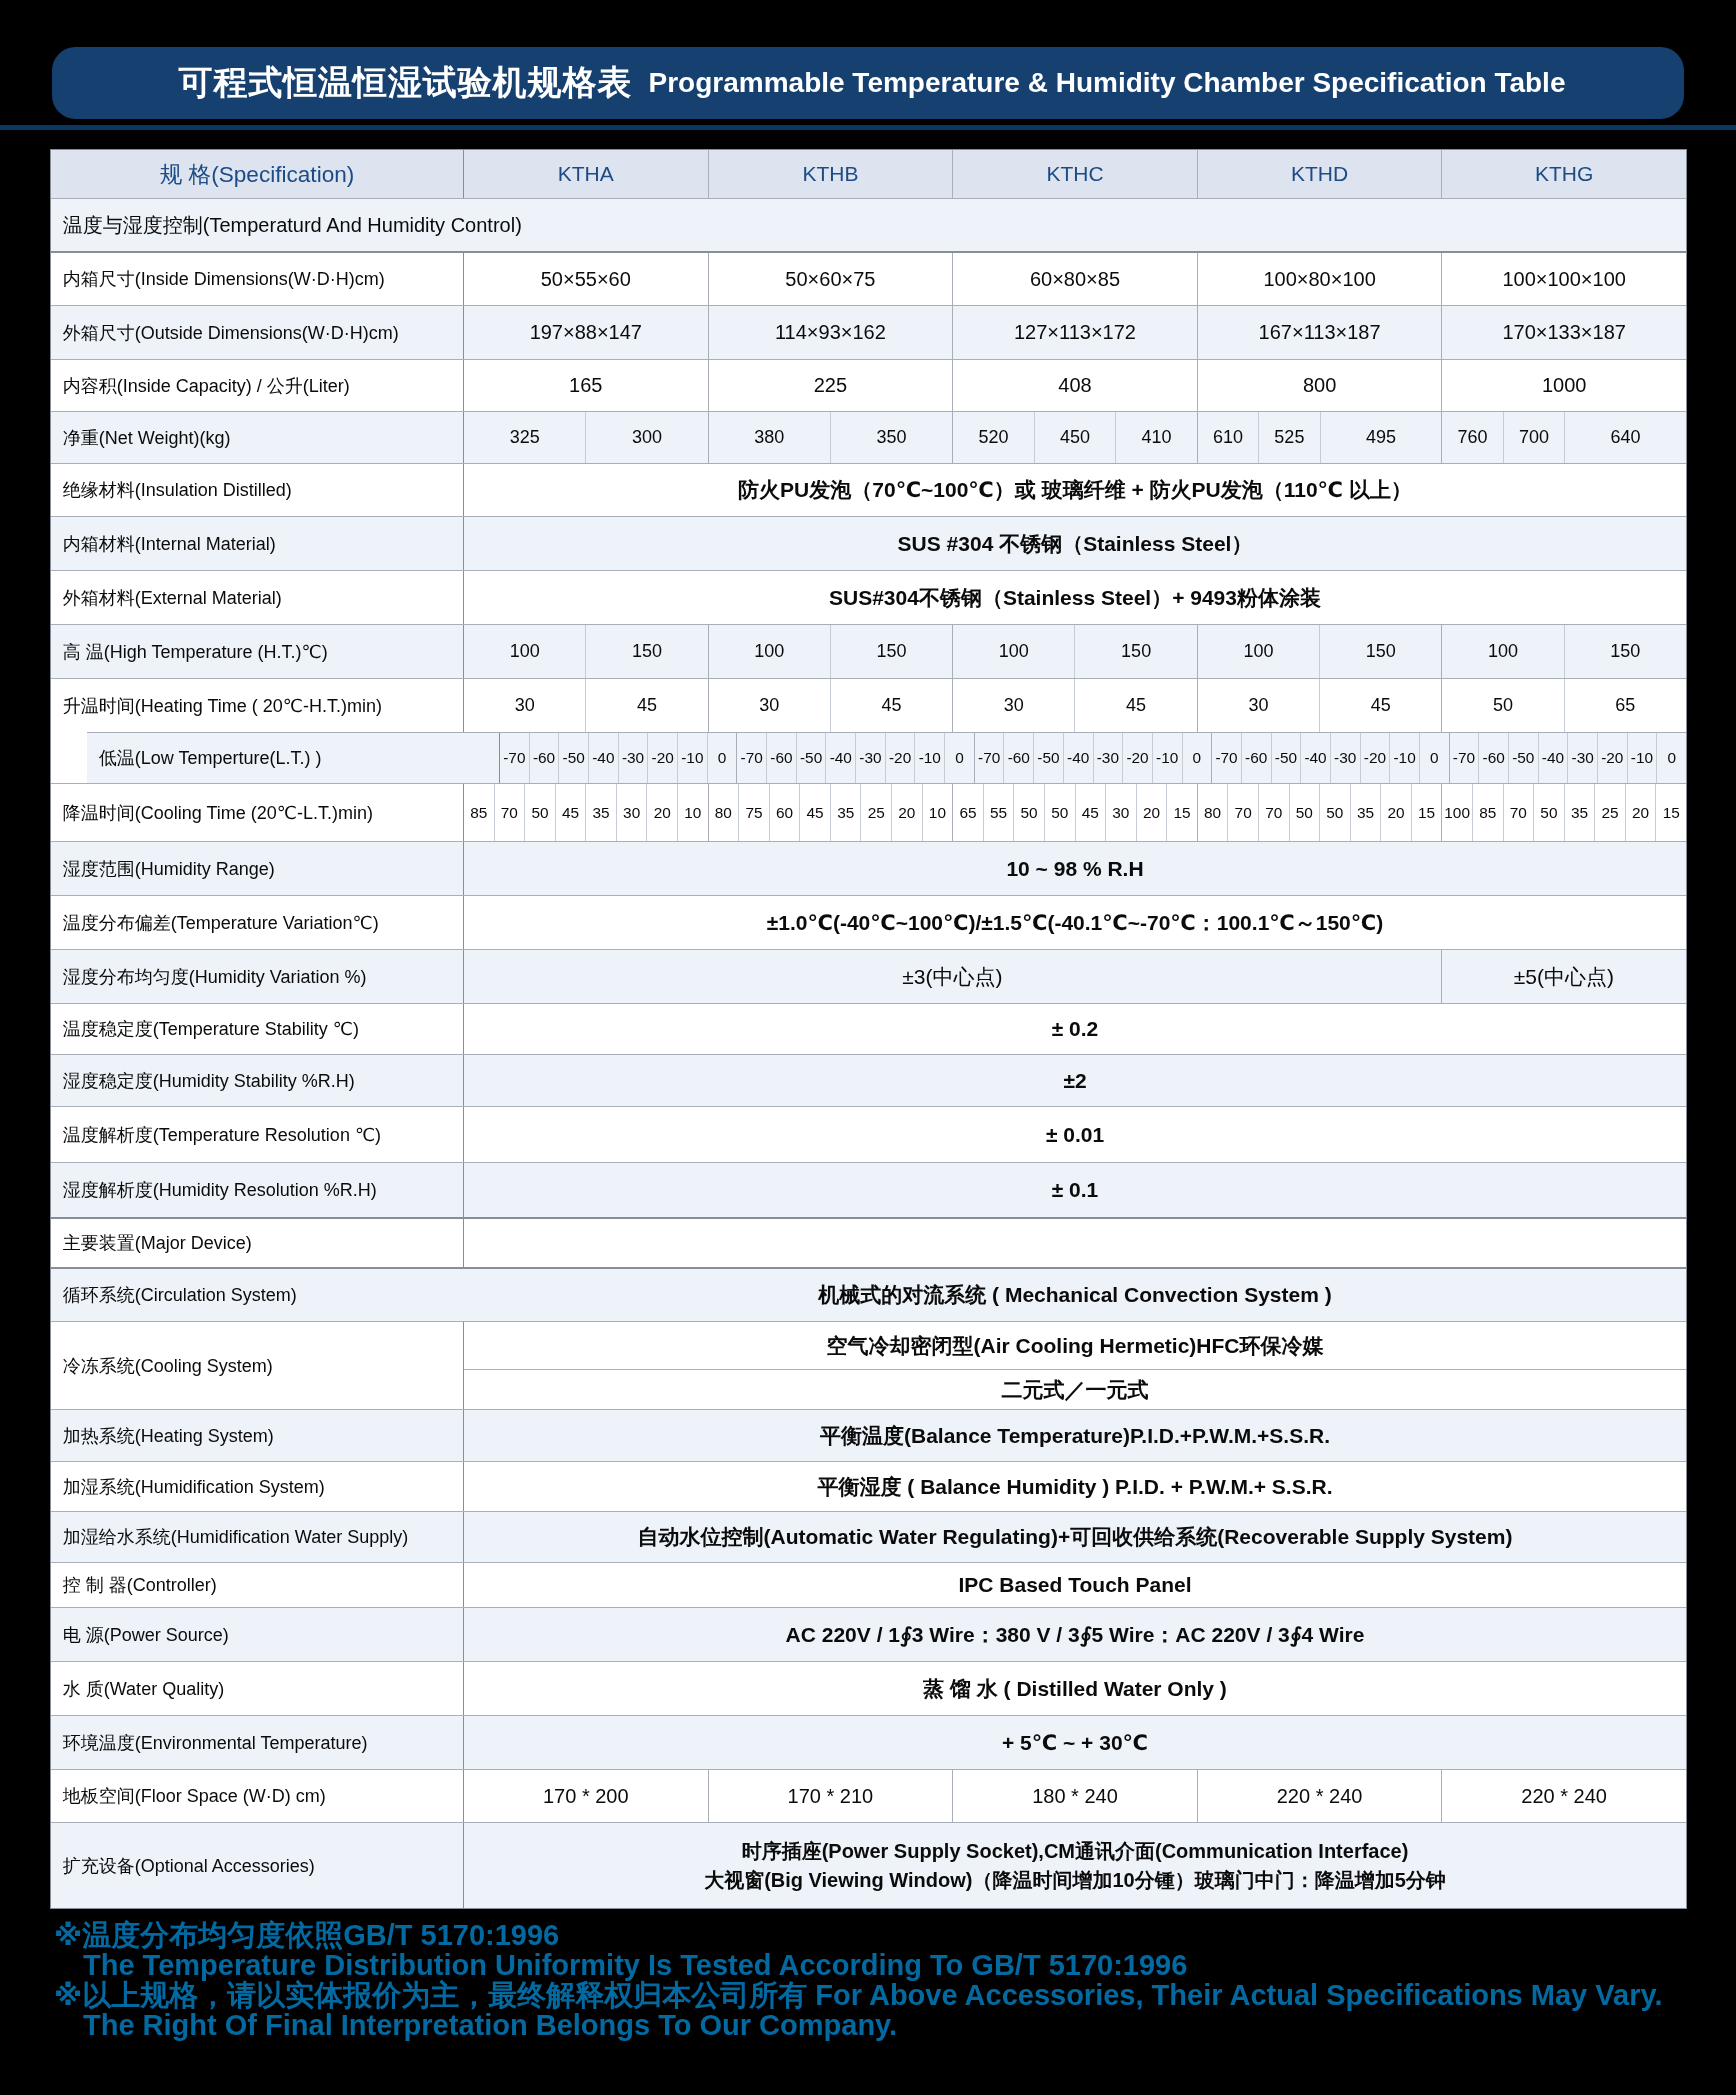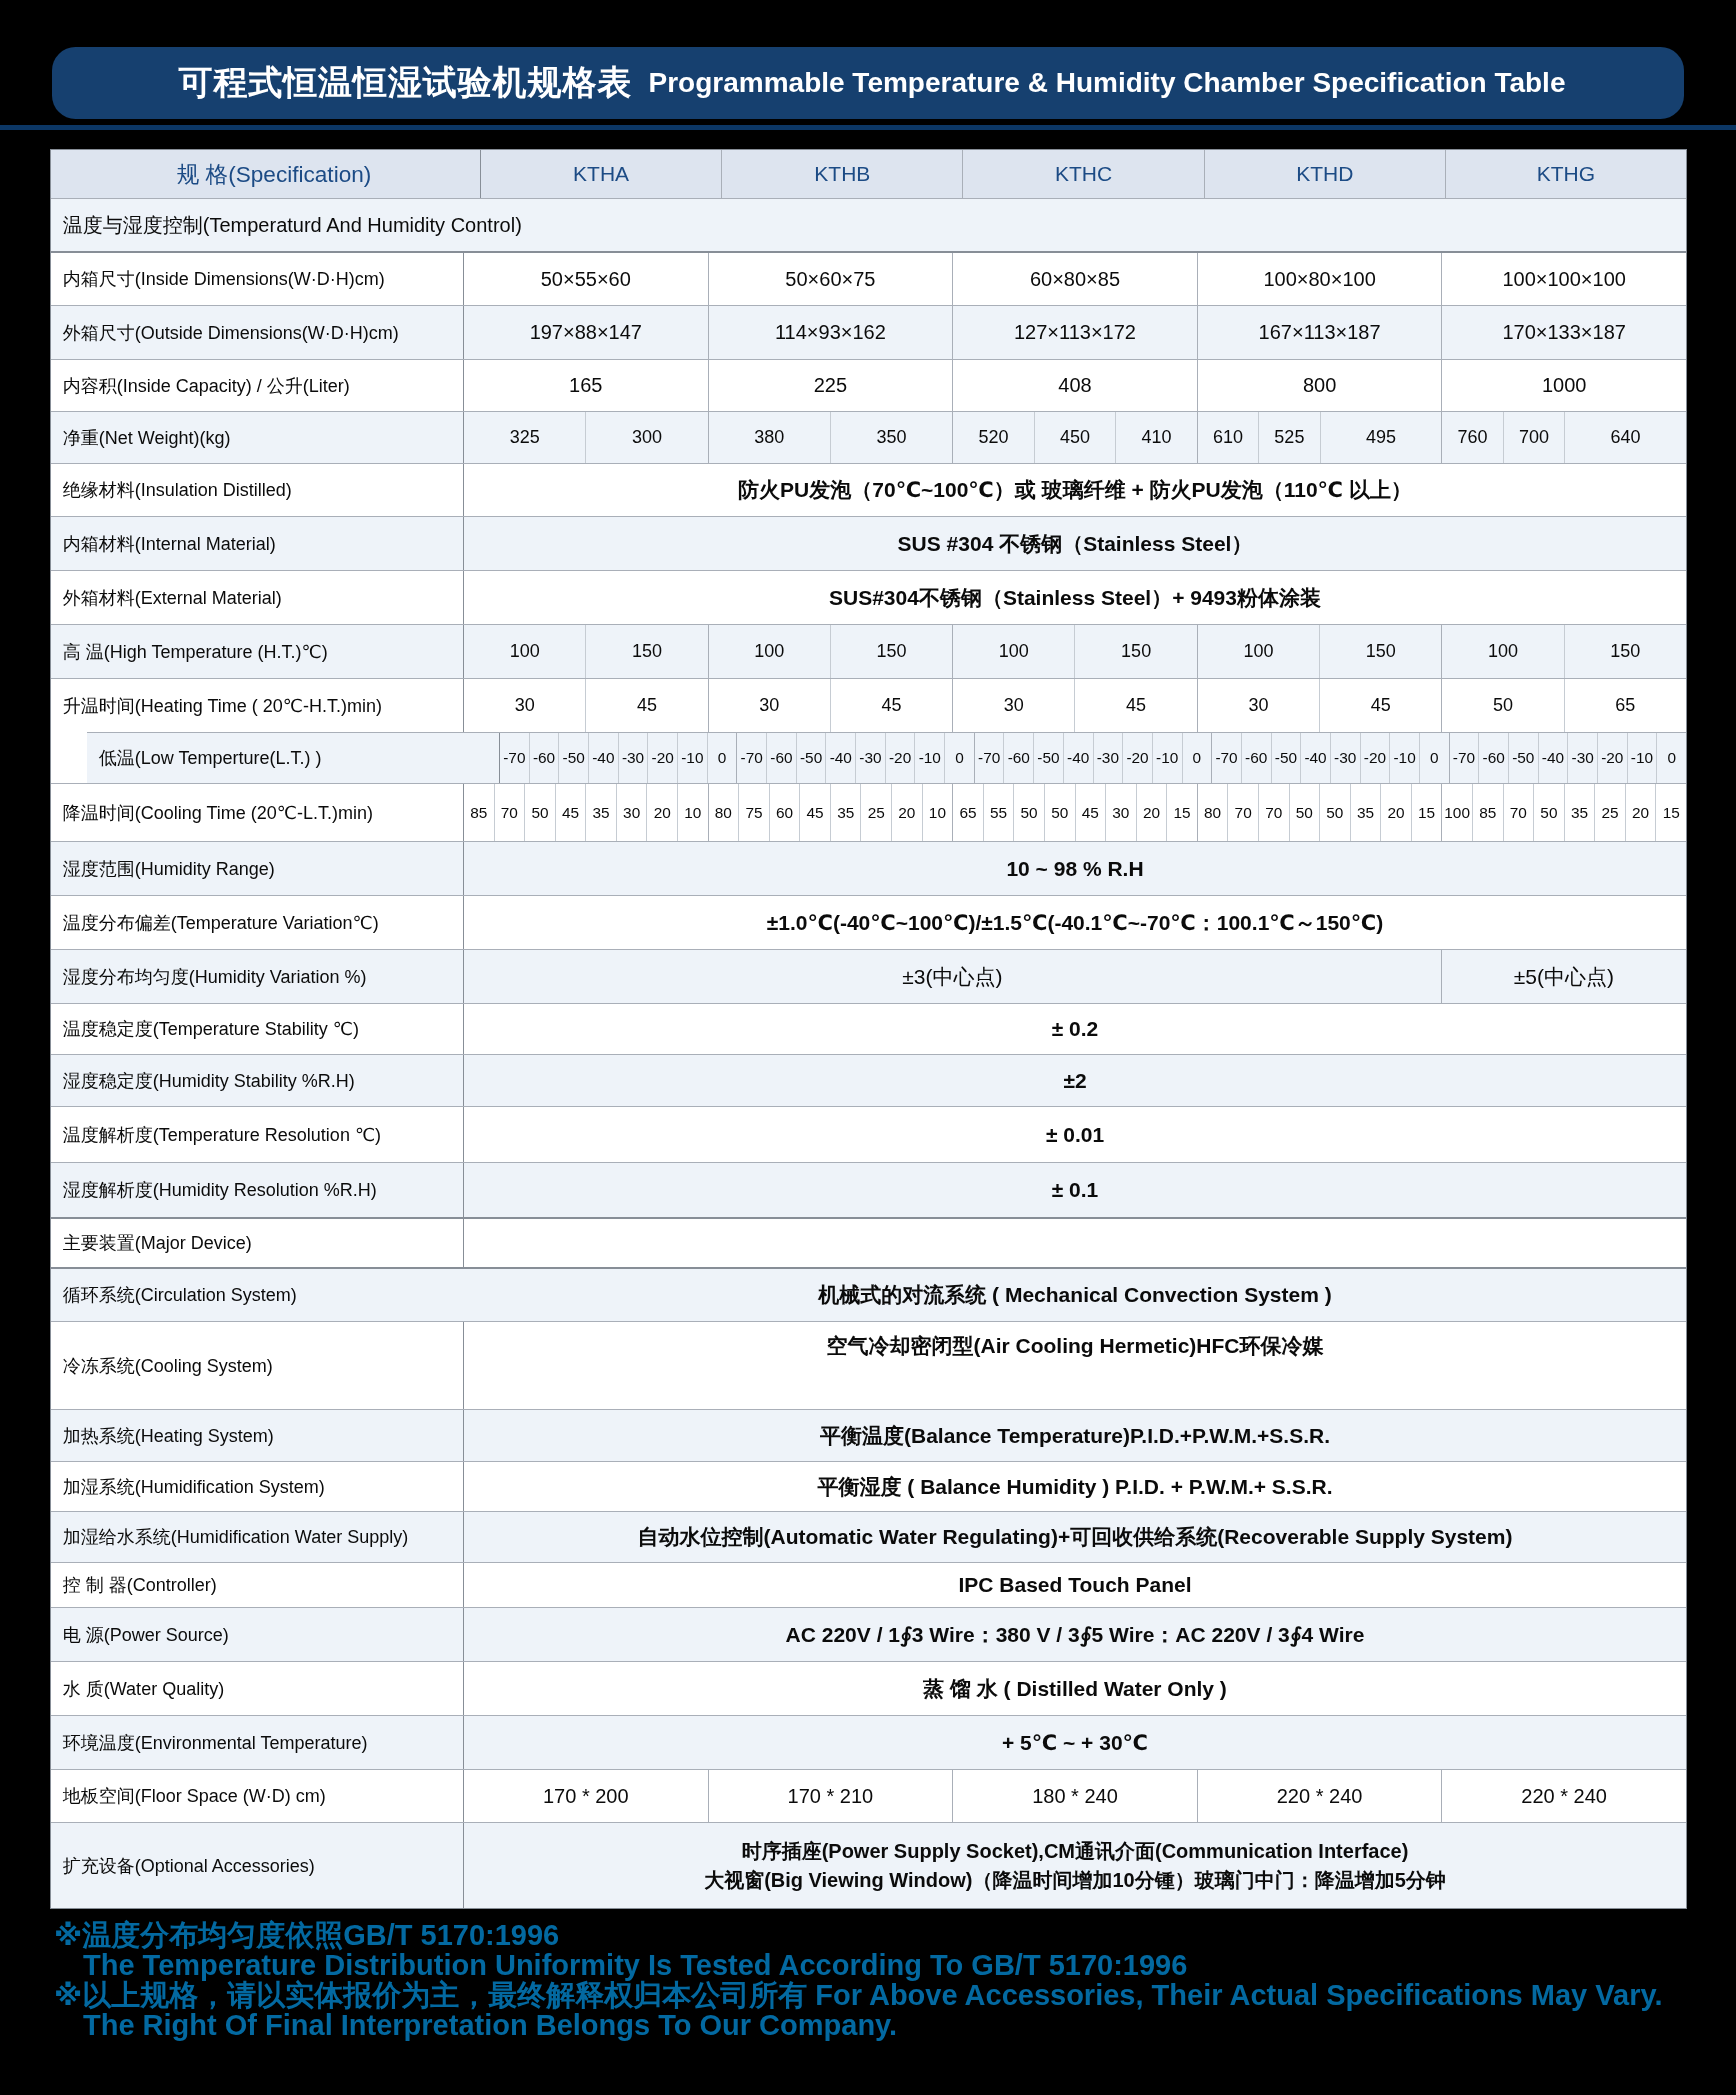--- a/index.html
+++ b/index.html
@@ -26,21 +26,21 @@
   .row.first{border-top:none;}
   .row.sep{border-top:2.7px solid #878e97;}
   .row.tint{background:#eef3f9;}
   .cell{box-sizing:border-box;display:flex;align-items:center;justify-content:center;text-align:center;min-width:0;}
   .label-cell{
     width:413px;flex:0 0 413px;justify-content:flex-start;text-align:left;
     padding-left:11.8px;border-right:1.8px solid #878e97;font-size:18px;
   }
   .label-cell.no-divider{border-right:1.8px solid transparent;}
   .header-row{background:#dde4ef;color:#1c4b85;}
-  .header-row .label-cell{justify-content:center;text-align:center;padding-left:0;font-size:22.6px;margin-left:17px;}
+  .header-row .label-cell{justify-content:center;text-align:center;padding-left:0;font-size:22.6px;}
   .model-cell{flex:1 1 0;font-size:21px;}
   .model-cell + .model-cell{border-left:0.9px solid #a9afb8;}
   .value-cell{flex:1 1 0;font-size:21px;padding:0 5.4px;font-weight:bold;}
   .pm-cell{flex:1 1 0;font-size:20px;}
   .pm-cell + .pm-cell{border-left:0.9px solid #a9afb8;}
   .group{flex:1 1 0;display:flex;min-width:0;}
   .group + .group{border-left:0.9px solid #a9afb8;}
   .g-cell{font-size:18px;}
   .g-cell + .g-cell{border-left:0.9px solid #c6ccd3;}
   .small .g-cell{font-size:15.4px;padding:0 0.9px;}
@@ -327,20 +327,21 @@
       <div class="cell value-cell"></div>
     </div>
     <div class="row tint sep" style="height: 54px;">
       <div class="cell label-cell no-divider">循环系统(Circulation System)</div>
       <div class="cell value-cell">机械式的对流系统 ( Mechanical Convection System )</div>
     </div>
     <div class="row" style="height: 88px;">
       <div class="cell label-cell">冷冻系统(Cooling System)</div>
       <div class="stack">
         <div class="cell value-cell" style="height: 47px; flex: 0 0 auto;">空气冷却密闭型(Air Cooling Hermetic)HFC环保冷媒</div>
+        <div class="cell value-cell" style="height: 41px; flex: 0 0 auto;">二元式／一元式</div>
       </div>
     </div>
     <div class="row tint" style="height: 52px;">
       <div class="cell label-cell">加热系统(Heating System)</div>
       <div class="cell value-cell">平衡温度(Balance Temperature)P.I.D.+P.W.M.+S.S.R.</div>
     </div>
     <div class="row" style="height: 50px;">
       <div class="cell label-cell">加湿系统(Humidification System)</div>
       <div class="cell value-cell">平衡湿度 ( Balance Humidity ) P.I.D. + P.W.M.+ S.S.R.</div>
     </div>

